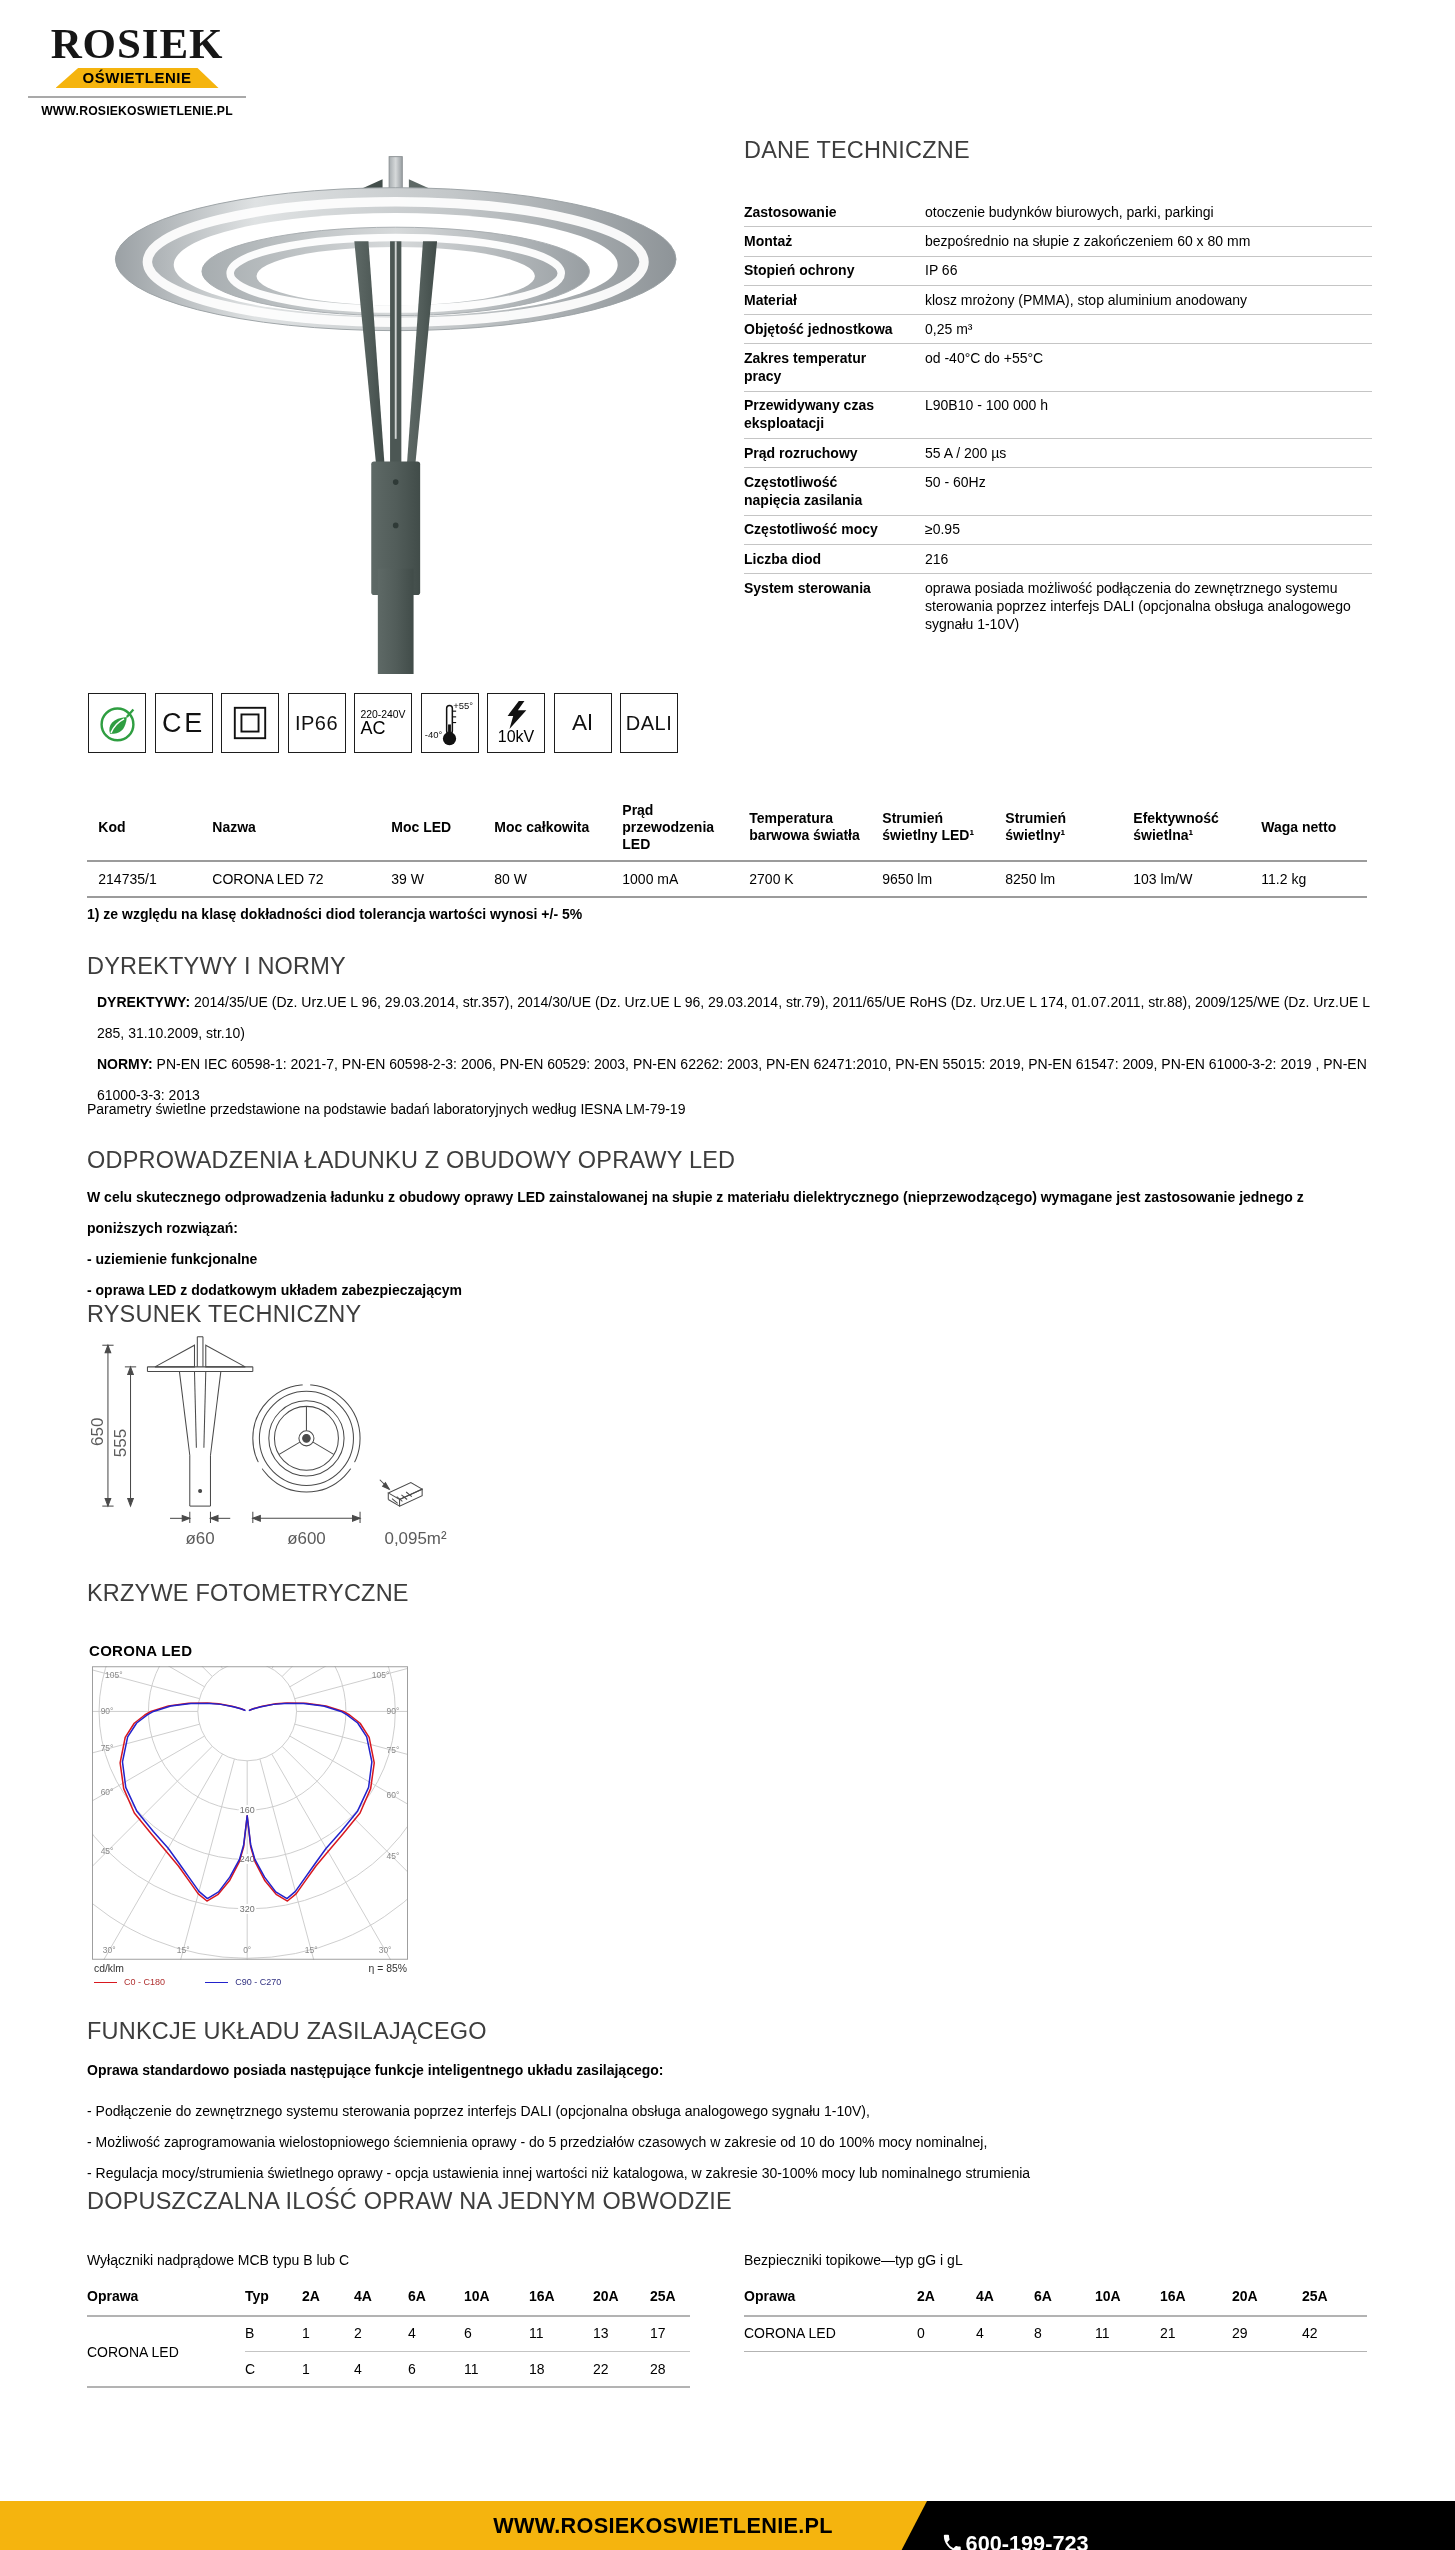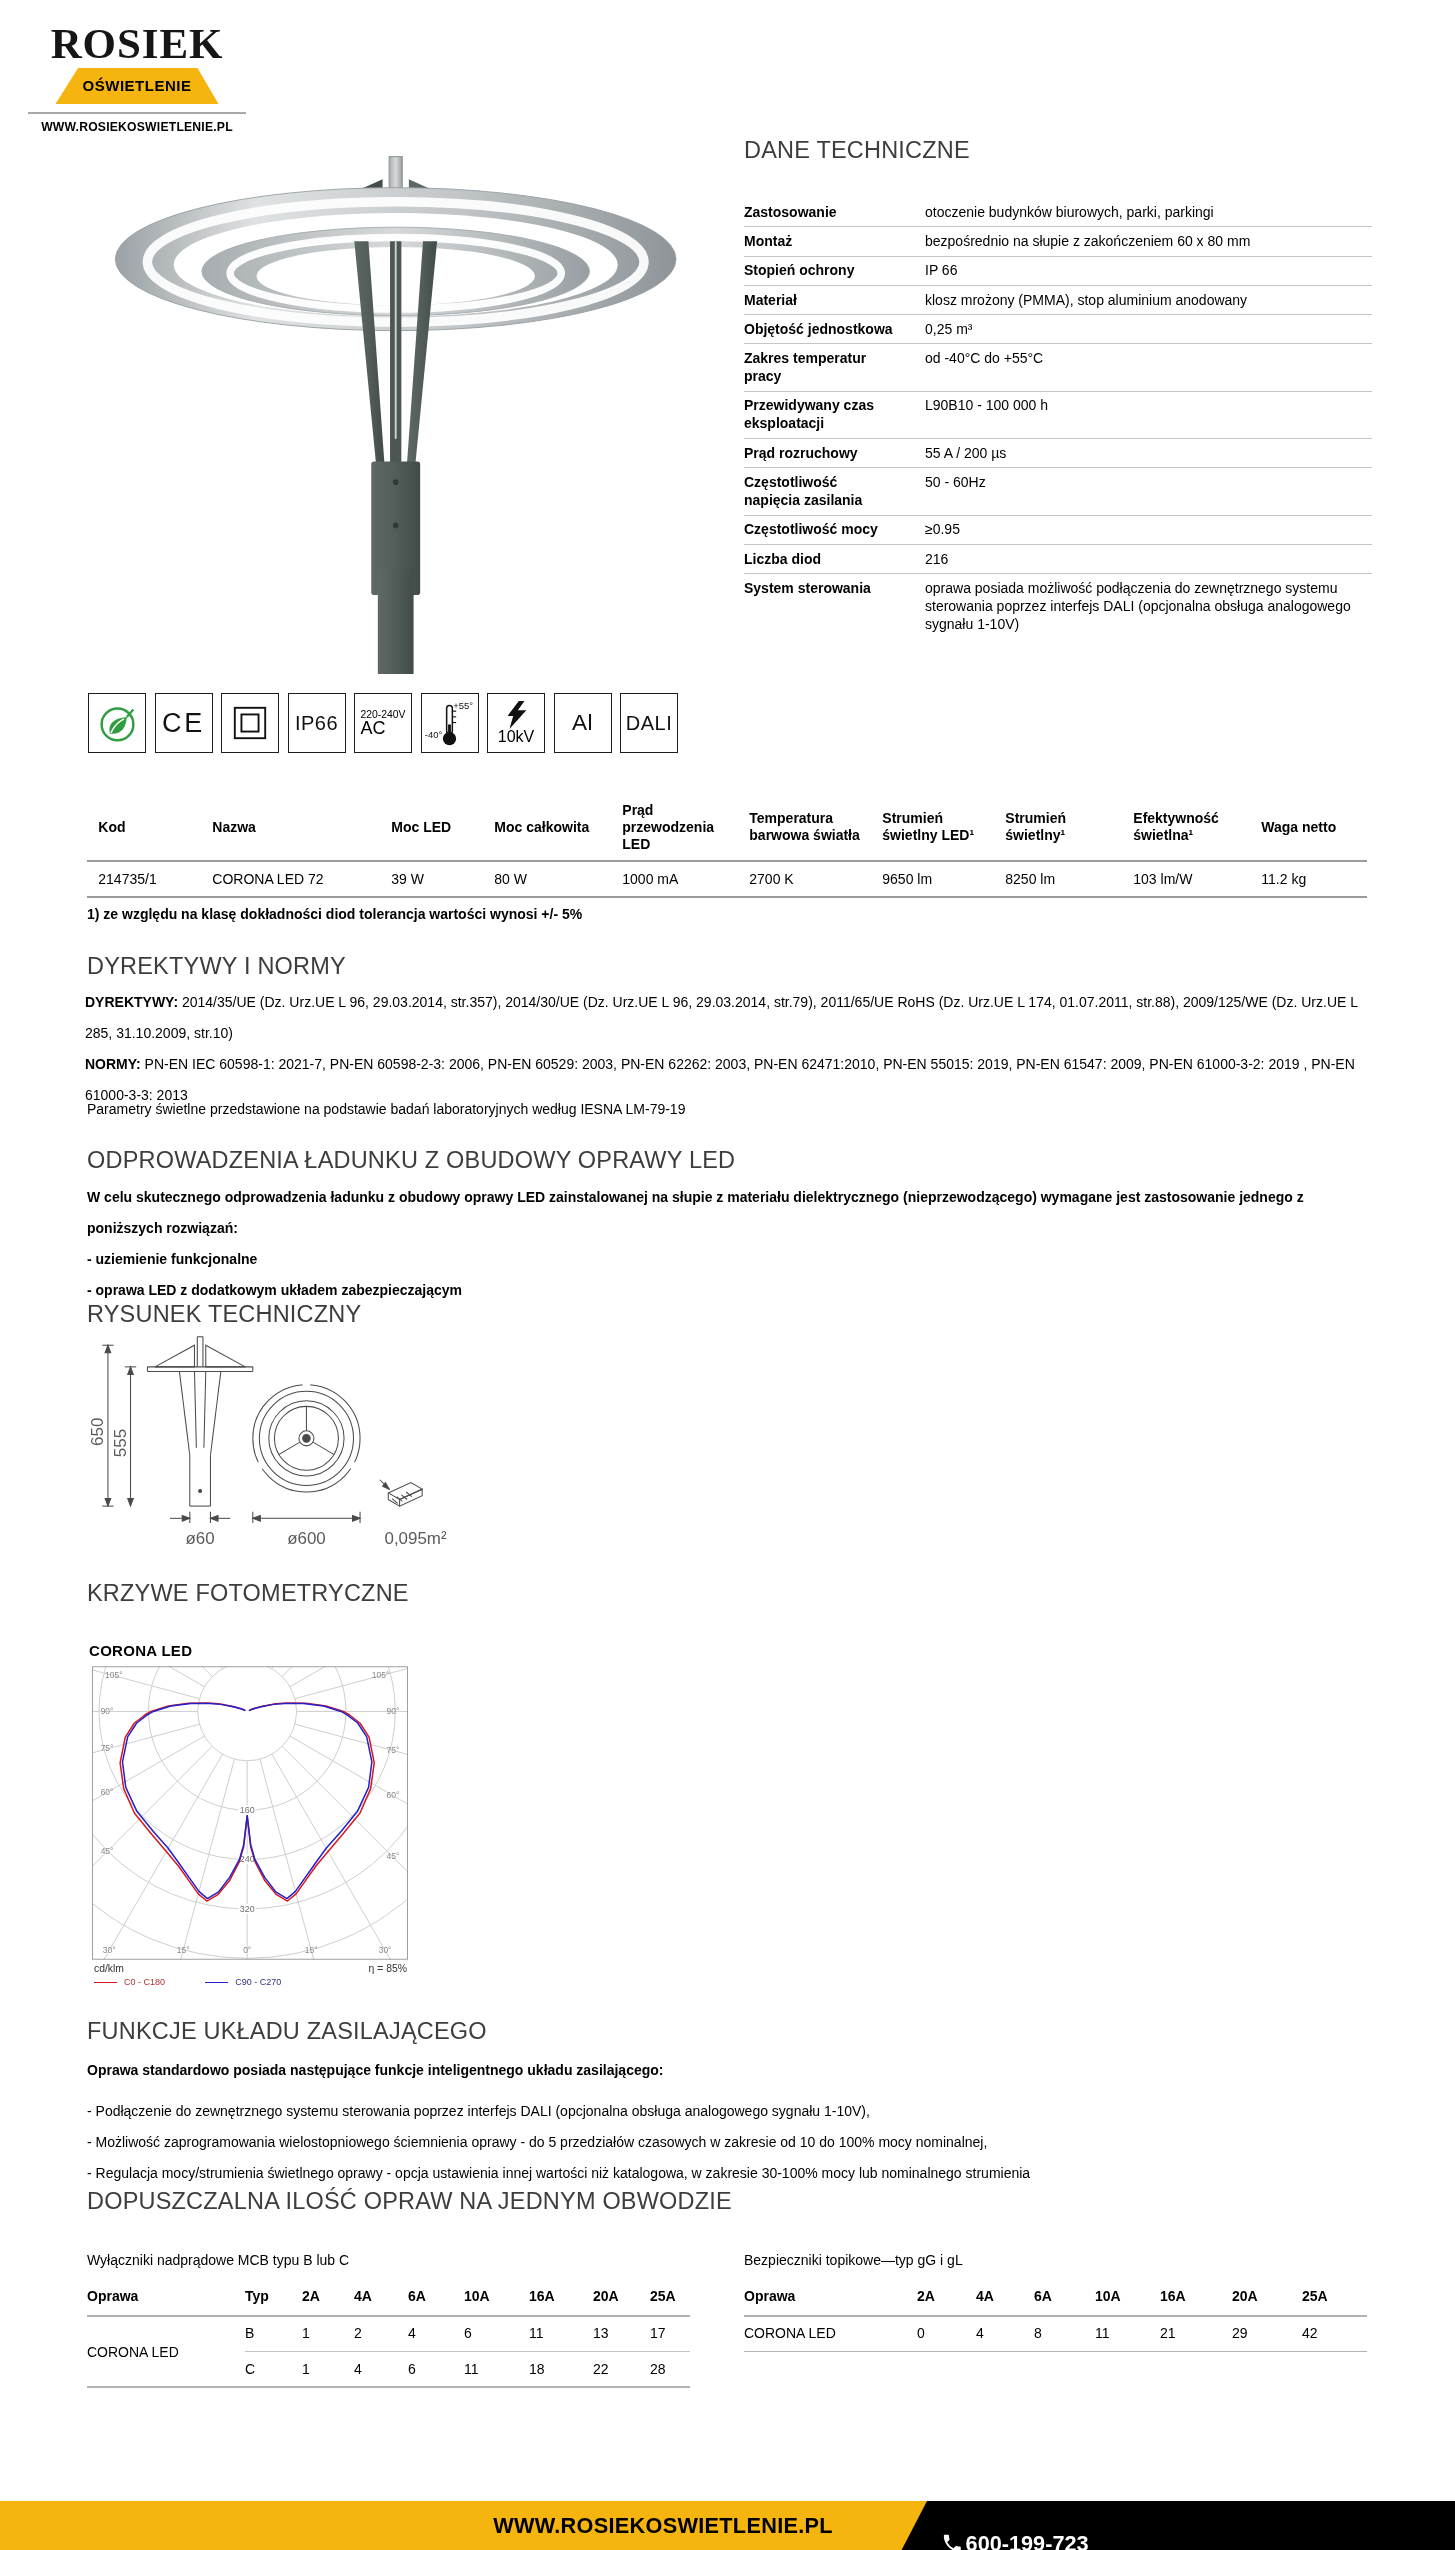--- a/index.html
+++ b/index.html
@@ -4,21 +4,21 @@
 <style>
   html,body{margin:0;padding:0;}
   body{width:1455px;height:2550px;position:relative;background:#fff;color:#000;
        font-family:"Liberation Sans",sans-serif;overflow:hidden;}
   .abs{position:absolute;}
   .sec-title{font-size:23.5px;font-weight:400;color:#3d3d3d;letter-spacing:0.2px;}
 
   
   .brand{left:28px;top:21px;width:218px;text-align:center;}
   .brand-name{font-family:"Liberation Serif",serif;font-size:43px;font-weight:600;color:#161616;letter-spacing:0.9px;line-height:45px;}
-  .brand-trap{margin:1.9px auto 0;width:163px;height:36px;background:#F5B40E;
+  .brand-trap{margin:1.9px auto 0;width:163px;height:20px;background:#F5B40E;
       clip-path:polygon(22.6px 0,calc(100% - 21px) 0,100% 100%,0 100%);
       display:flex;align-items:center;justify-content:center;}
   .brand-trap span{font-size:15px;font-weight:700;letter-spacing:0.5px;}
   .brand-rule{margin-top:8.5px;height:1.9px;background:#a9a9a9;}
   .brand-url{margin-top:5.6px;font-size:12.2px;font-weight:700;letter-spacing:0.2px;}
 
   
   .tech-title{left:744px;top:137px;}
   .tech-table{left:744px;top:198px;width:628px;font-size:14px;line-height:18px;}
   .tech-row{display:flex;border-bottom:0.9px solid #c5c5c5;padding:4.7px 0 5.6px;}
@@ -267,21 +267,21 @@
     <div>9650 lm</div>
     <div>8250 lm</div>
     <div>103 lm/W</div>
     <div>11.2 kg</div>
   </div>
   <div class="hr2"></div>
   <div class="prod-note">1) ze względu na klasę dokładności diod tolerancja wartości wynosi +/- 5%</div>
 </div>
 
 <div class="abs sec-title" style="left:87px;top:953px;">DYREKTYWY I NORMY</div>
-<div class="abs para" style="left:85px;top:987px;">
+<div class="abs para" style="left:97px;top:987px;">
   <b>DYREKTYWY:</b><span> 2014/35/UE (Dz. Urz.UE L 96, 29.03.2014, str.357), 2014/30/UE (Dz. Urz.UE L 96, 29.03.2014, str.79), 2011/65/UE RoHS (Dz. Urz.UE L 174, 01.07.2011, str.88), 2009/125/WE (Dz. Urz.UE L 285, 31.10.2009, str.10)</span><br>
   <b>NORMY:</b><span> PN-EN IEC 60598-1: 2021-7, PN-EN 60598-2-3: 2006, PN-EN 60529: 2003, PN-EN 62262: 2003, PN-EN 62471:2010, PN-EN 55015: 2019, PN-EN 61547: 2009, PN-EN 61000-3-2: 2019 , PN-EN 61000-3-3: 2013</span>
 </div>
 <div class="abs para" style="left:87px;top:1094px;">Parametry świetlne przedstawione na podstawie badań laboratoryjnych według IESNA LM-79-19</div>
 
 <div class="abs sec-title" style="left:87px;top:1147px;">ODPROWADZENIA ŁADUNKU Z OBUDOWY OPRAWY LED</div>
 <div class="abs para33" style="left:87px;top:1182px;font-weight:700;">
   <div>W celu skutecznego odprowadzenia ładunku z obudowy oprawy LED zainstalowanej na słupie z materiału dielektrycznego (nieprzewodzącego) wymagane jest zastosowanie jednego z poniższych rozwiązań:</div>
   <div>- uziemienie funkcjonalne</div>
   <div>- oprawa LED z dodatkowym układem zabezpieczającym</div>

